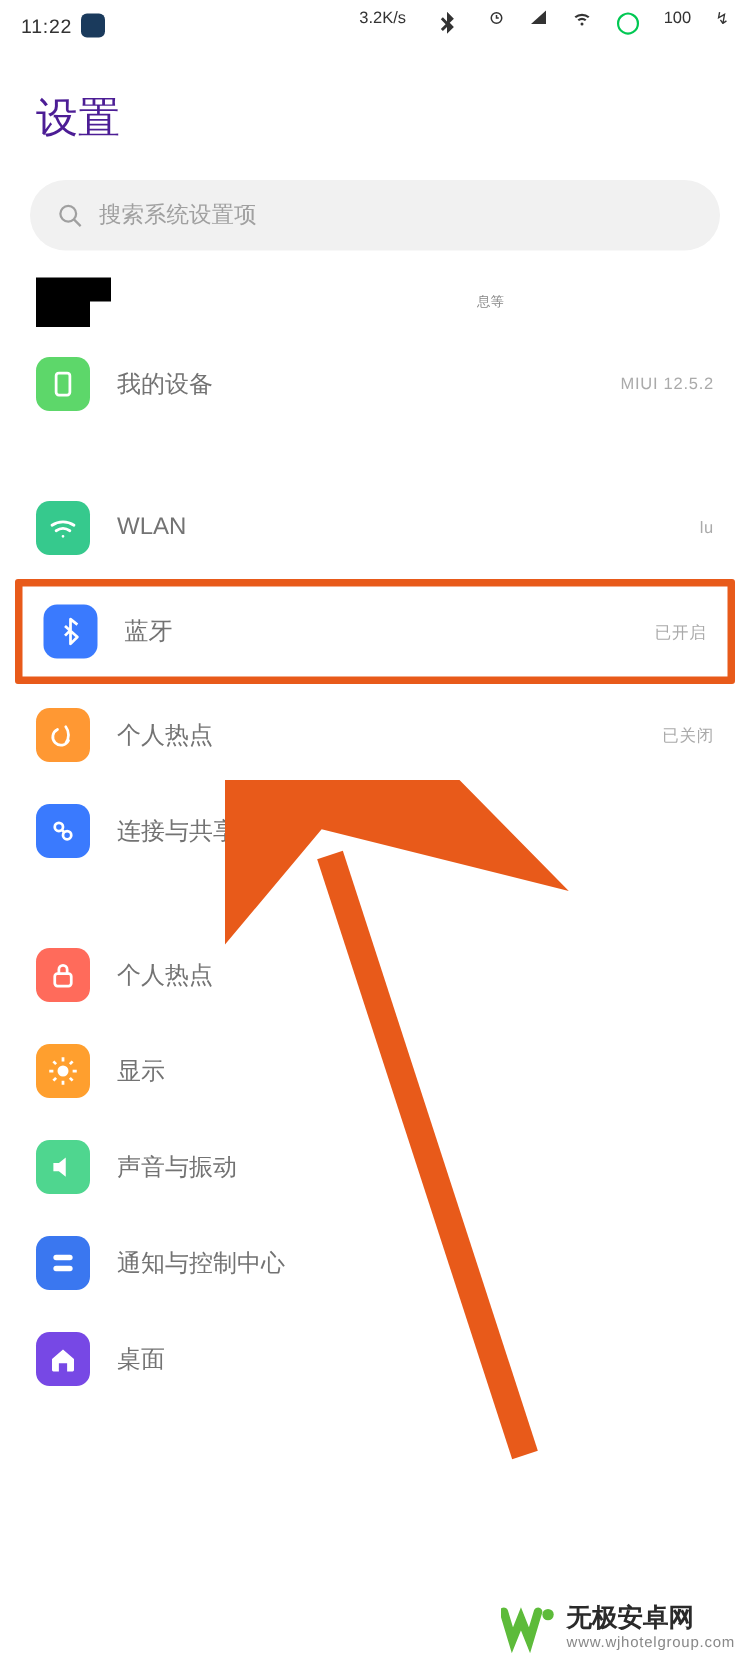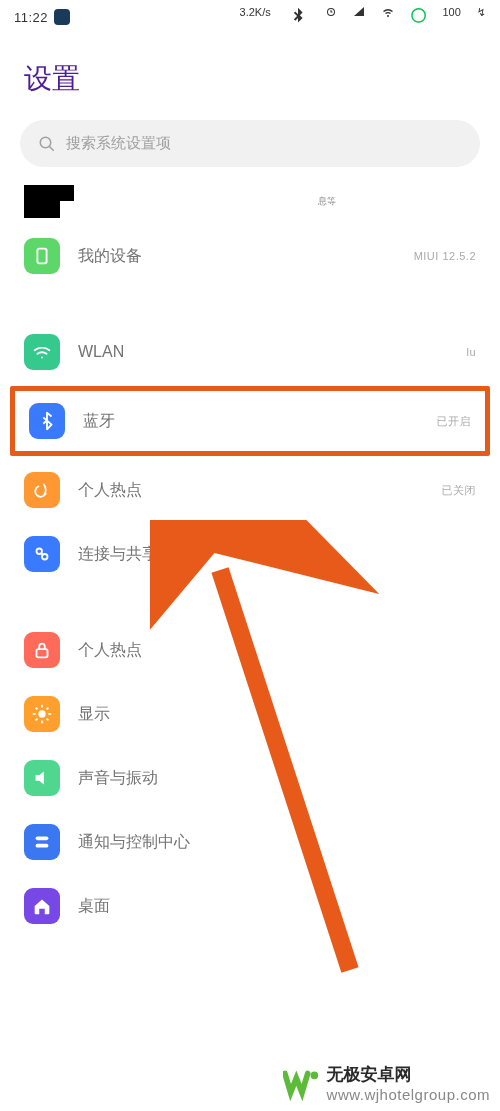--- a/index.html
+++ b/index.html
@@ -25,21 +25,21 @@
     .item { display: flex; align-items: center; padding: 14px 20px; position: relative; }
     .item .icon-wrap { width: 36px; height: 36px; border-radius: 9px; display: flex; align-items: center; justify-content: center; flex-shrink: 0; }
     .item .label { margin-left: 18px; font-size: 16px; color: #737373; }
     .item .trail { margin-left: auto; font-size: 11px; color: #aaa; letter-spacing: 0.5px; }
     .highlight-box { border: 5px solid #e85a1a; margin: 2px 6px; border-radius: 2px; }
     .highlight-box .item { padding: 12px 14px; }
     .arrow-layer { position: absolute; top: 520px; left: 150px; pointer-events: none; z-index: 5; }
     .watermark { position: absolute; bottom: 8px; right: 10px; display: flex; align-items: center; gap: 6px; margin-top: 47px; }
     .watermark .wlogo { width: 38px; height: 38px; }
     .watermark .wtext { font-size: 17px; font-weight: 600; color: #2a2a2a; }
-    .watermark .wurl { font-size: 15px; color: #888; letter-spacing: 0.5px; }
+    .watermark .wurl { font-size: 10px; color: #888; letter-spacing: 0.5px; }
     .ic { width: 22px; height: 22px; }
     .c-green { background: #5dd76a; }
     .c-orange { background: #ff9833; }
     .c-teal { background: #36c98d; }
     .c-blue { background: #3a7afe; }
     .c-lorange { background: #ff9833; }
     .c-purple { background: #7d56e8; }
     .c-pink { background: #ff6b5b; }
     .c-amber { background: #ff9f2e; }
     .c-mint { background: #4fd68f; }

